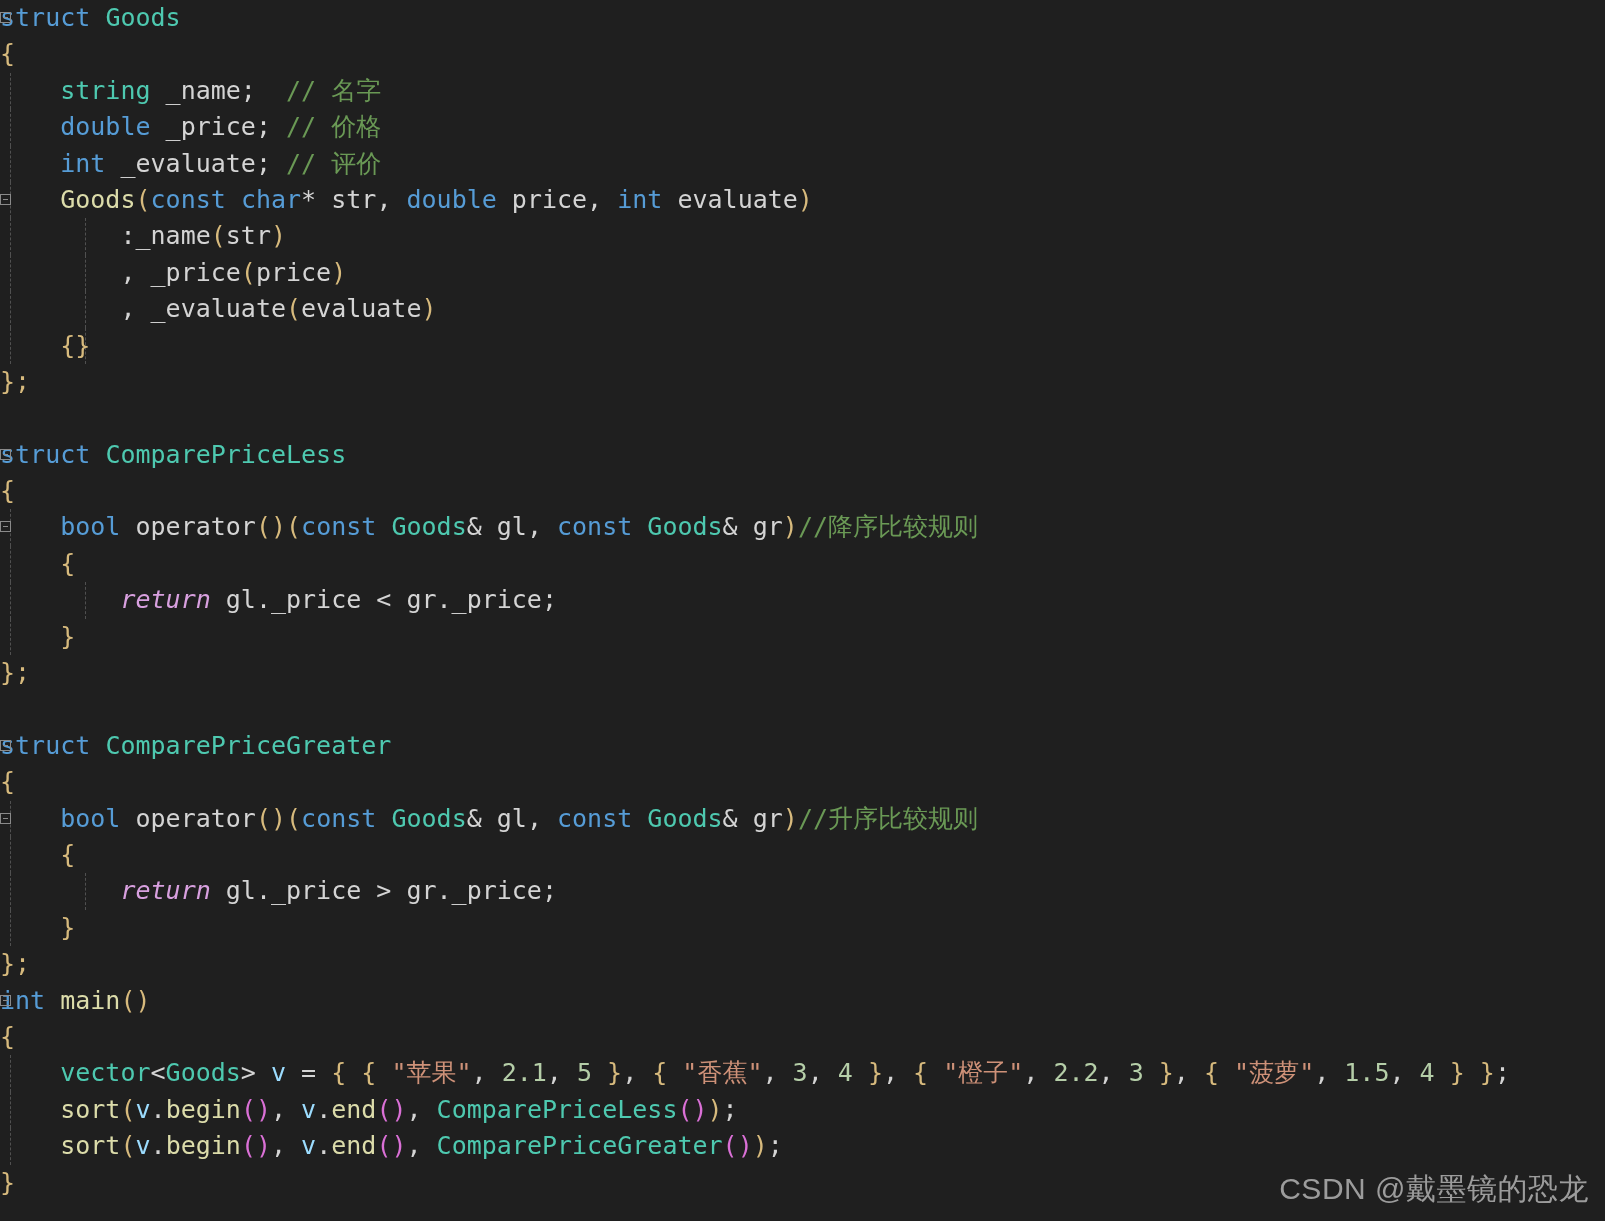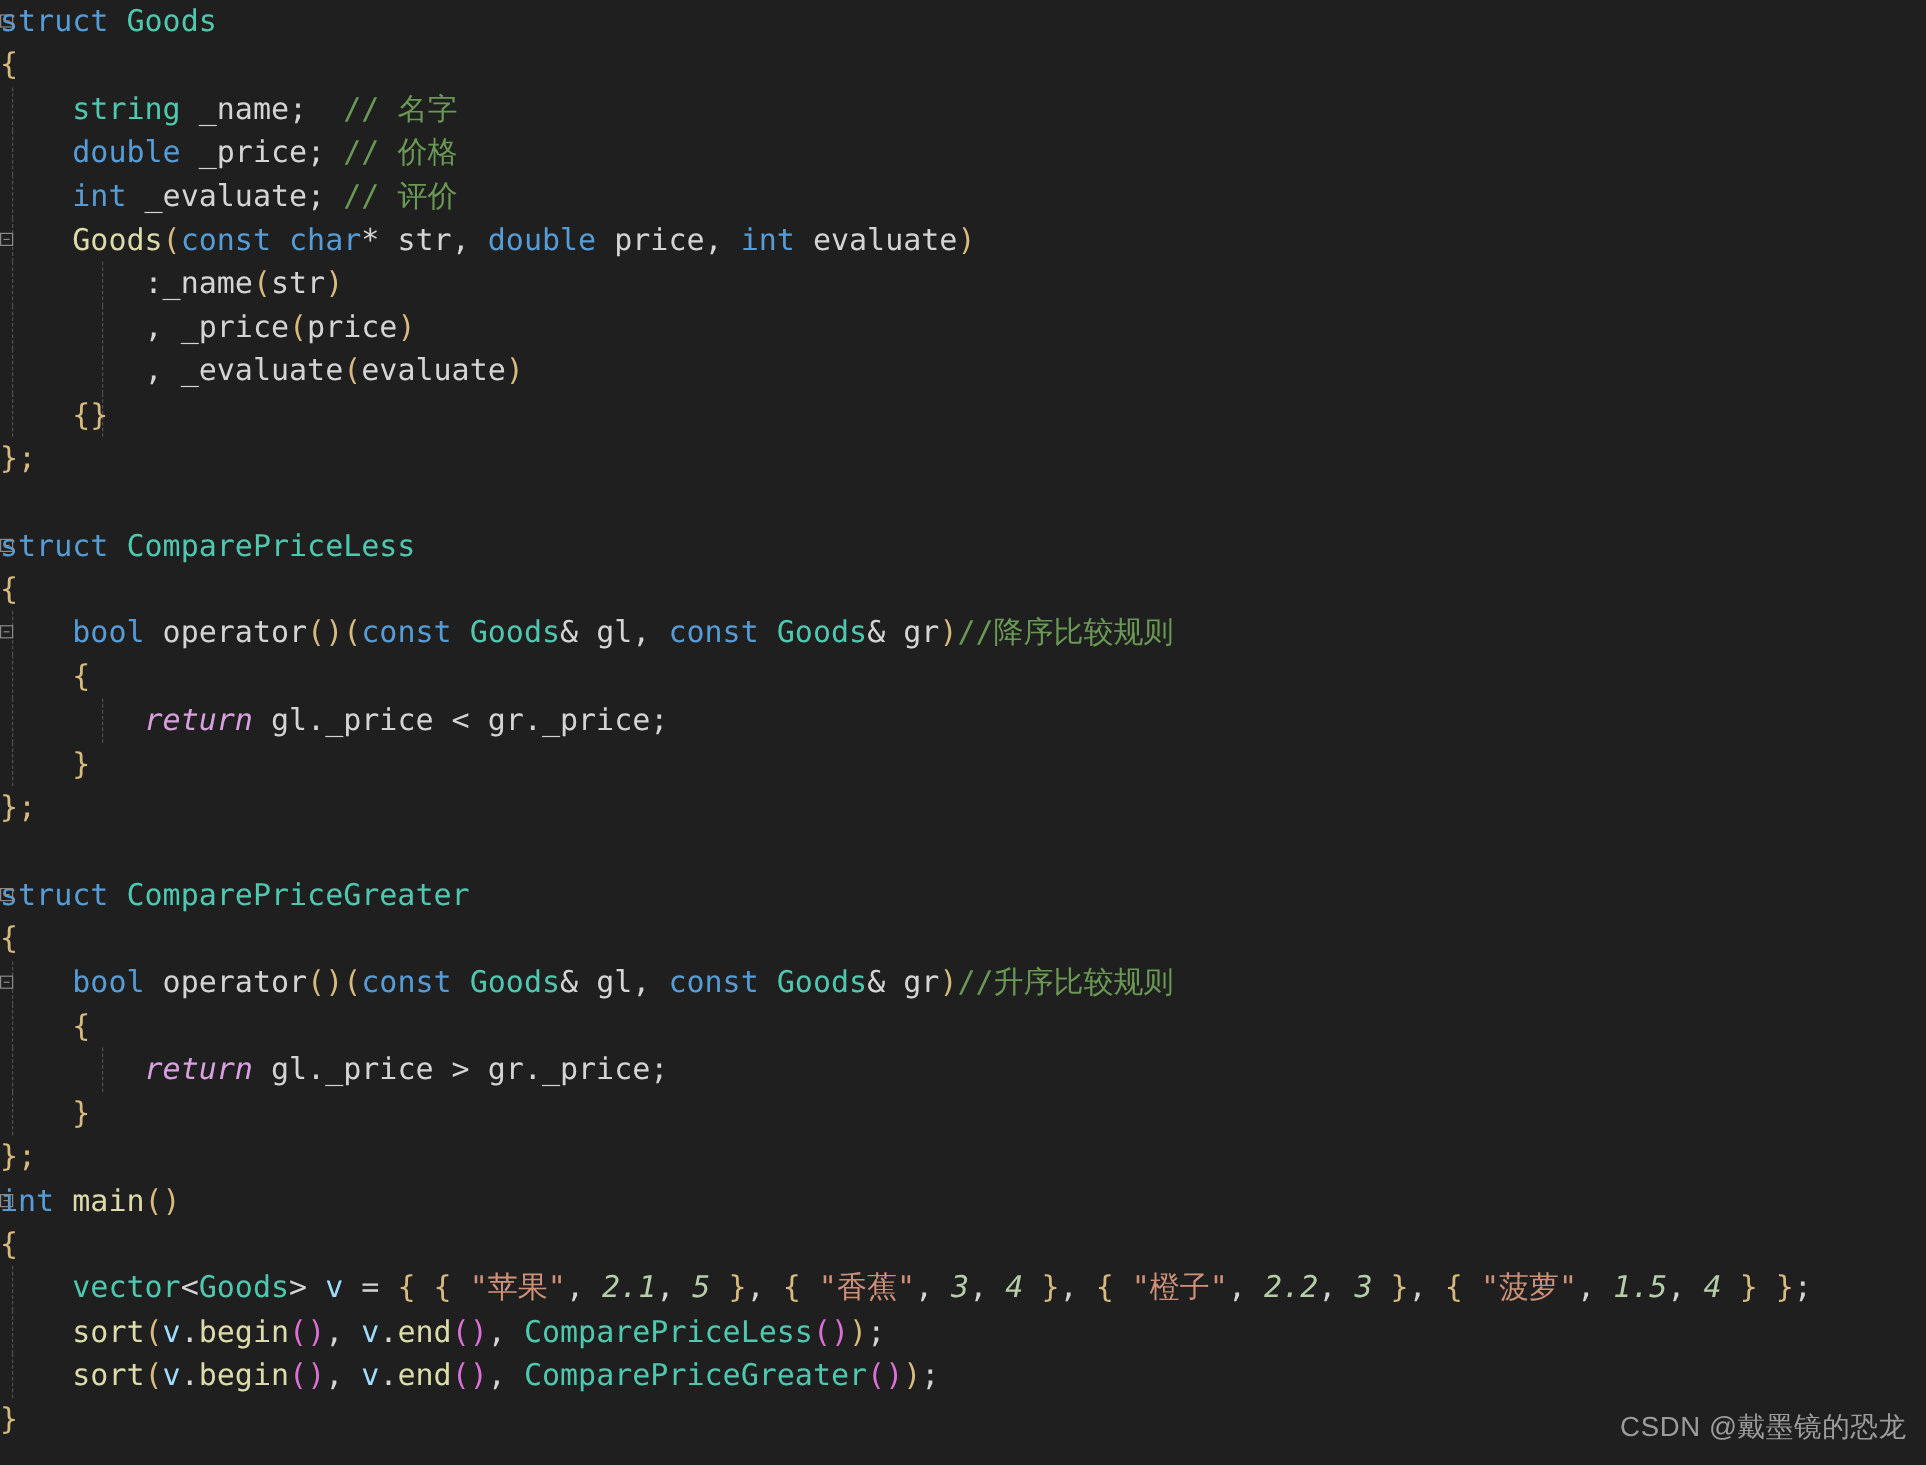--- a/index.html
+++ b/index.html
@@ -45,21 +45,21 @@
     letter-spacing: 0px;
   }
 
   
   .k     { color: #569cd6; }            
   .kr    { color: #d8a0df; font-style: italic; }            
   .typ   { color: #4ec9b0; }            
   .fn    { color: #dcdcaa; }            
   .var   { color: #9cdcfe; }            
   .id    { color: #d4d4d4; }            
-  .num   { color: #b5cea8; font-style: italic; }            
+  .num   { color: #b5cea8; }            
   .str   { color: #ce9178; }            
   .cm    { color: #6a9955; }            
   .op    { color: #d4d4d4; }            
   .br1   { color: #d7ba7d; }            
   .br2   { color: #da70d6; }            
 
   
   .indent-guide {
     position: absolute;
     top: 0;
@@ -90,21 +90,21 @@
   }
 
   
   .watermark {
     position: absolute;
     right: 16px;
     bottom: 14px;
     color: #bfbfbf;
     opacity: 0.78;
     font-family: "Liberation Sans", sans-serif;
-    font-size: 23px;
+    font-size: 30px;
     letter-spacing: 0.5px;
     z-index: 10;
     white-space: nowrap;
     margin-top: 37px;
   }
 </style>
 </head>
 <body>
 
 <div id="editor">

